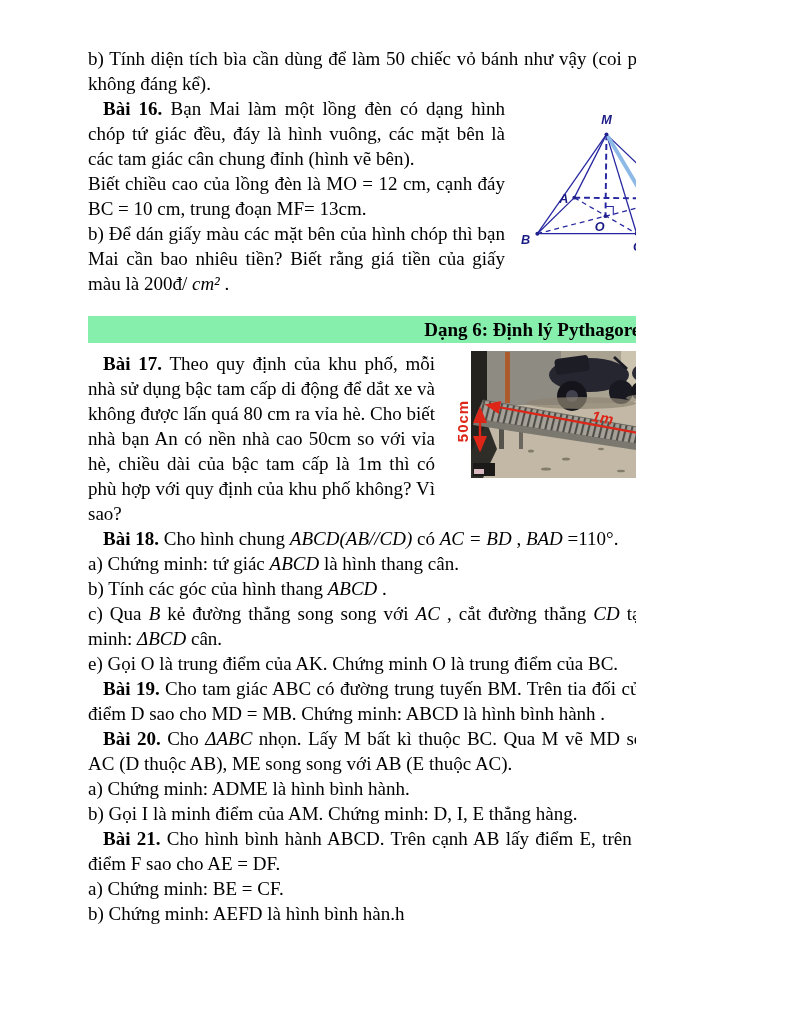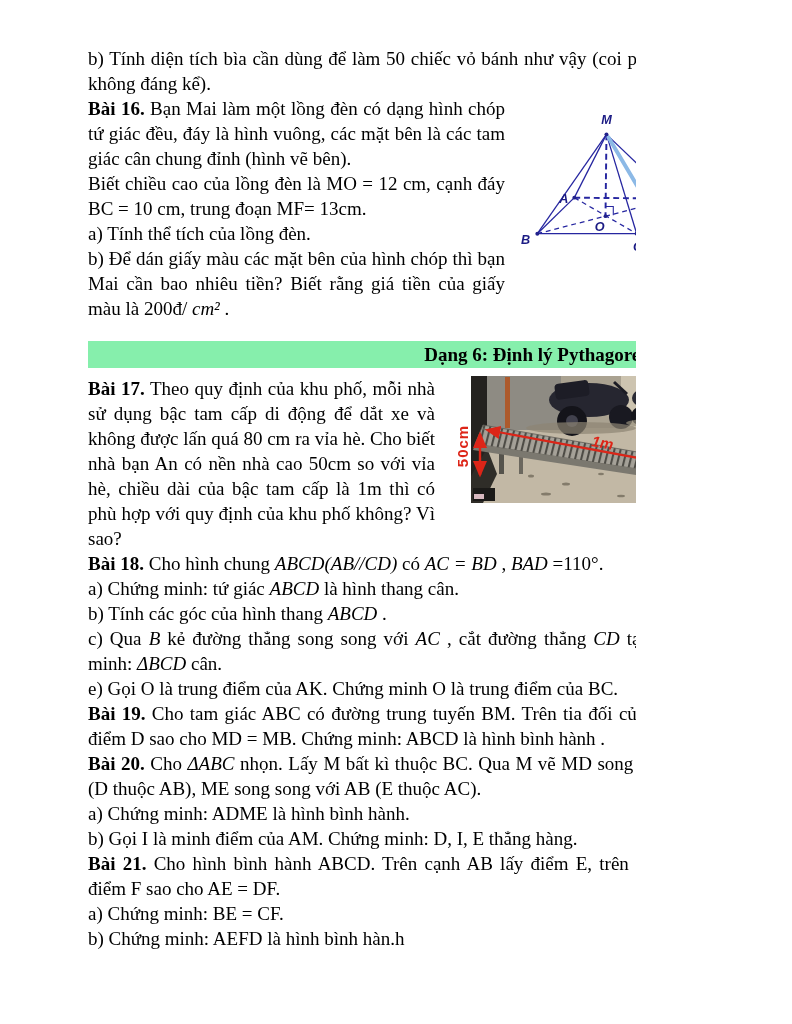--- a/index.html
+++ b/index.html
@@ -1,21 +1,21 @@
 <!DOCTYPE html>
 <html><head>
 <meta charset="utf-8">
 <style>
   html,body{margin:0;padding:0;background:#ffffff;}
   .page{position:relative;width:636px;height:1024px;background:#ffffff;overflow:hidden;
         font-family:"Liberation Serif","DejaVu Serif",serif;font-size:19px;line-height:25px;color:#000;}
   .content{position:absolute;left:88px;top:46px;width:648px;}
   p.para{margin:0;text-align:justify;}
   .item{margin-left:44px;}
-  .b{font-weight:bold;}
+  .b{font-weight:bold;margin-left:15px;}
   .i{font-style:italic;margin-top:20px;}
   .section-heading{background:#86efac;text-align:right;font-weight:bold;
         margin:20px 0 8px 0;padding:1px 12px;}
   
   .fig16{float:right;width:224px;height:198px;margin-left:7px;padding-top:12px;box-sizing:border-box;}
   
   .fig17{float:right;width:296px;height:127px;margin-left:5px;position:relative;}
   .fig17 svg{position:absolute;right:0;top:0;}
   .vlabel{position:absolute;left:22px;top:70px;transform:translate(-50%,-50%) rotate(-90deg);
         color:#dd2518;font-weight:bold;font-family:"Liberation Sans",sans-serif;
@@ -72,21 +72,20 @@
           <text class="fig-label" x="58" y="97" text-anchor="end">A</text>
           <text class="fig-label" x="173" y="99" text-anchor="start">D</text>
           <text class="fig-label" x="14" y="140" text-anchor="middle">B</text>
           <text class="fig-label" x="129" y="147" text-anchor="middle">C</text>
           <text class="fig-label" x="90" y="126" text-anchor="middle">O</text>
           <text class="fig-label-f" x="170" y="133" text-anchor="start">F</text>
         </svg>
       </div>
       <p class="para"><span class="b">Bài 16.</span><span> Bạn Mai làm một lồng đèn có dạng hình chóp tứ giác đều, đáy là hình vuông, các mặt bên là các tam giác cân chung đỉnh (hình vẽ bên).</span></p>
       <p class="para"><span>Biết chiều cao của lồng đèn là MO = 12 cm, cạnh đáy BC = 10 cm, trung đoạn MF= 13cm.</span></p>
-      <p class="para"><span>a) Tính thể tích của lồng đèn.</span></p>
       <p class="para"><span>b) Để dán giấy màu các mặt bên của hình chóp thì bạn Mai cần bao nhiêu tiền? Biết rằng giá tiền của giấy màu là 200đ/ </span><span class="i">cm²</span><span> .</span></p>
     </div>
 
     <div class="section-heading">Dạng 6: Định lý Pythagore và tứ giác</div>
 
     <div>
       <div class="fig17">
         <span class="vlabel">50cm</span>
         <svg width="265" height="127" viewBox="0 0 265 127">
           <defs>

